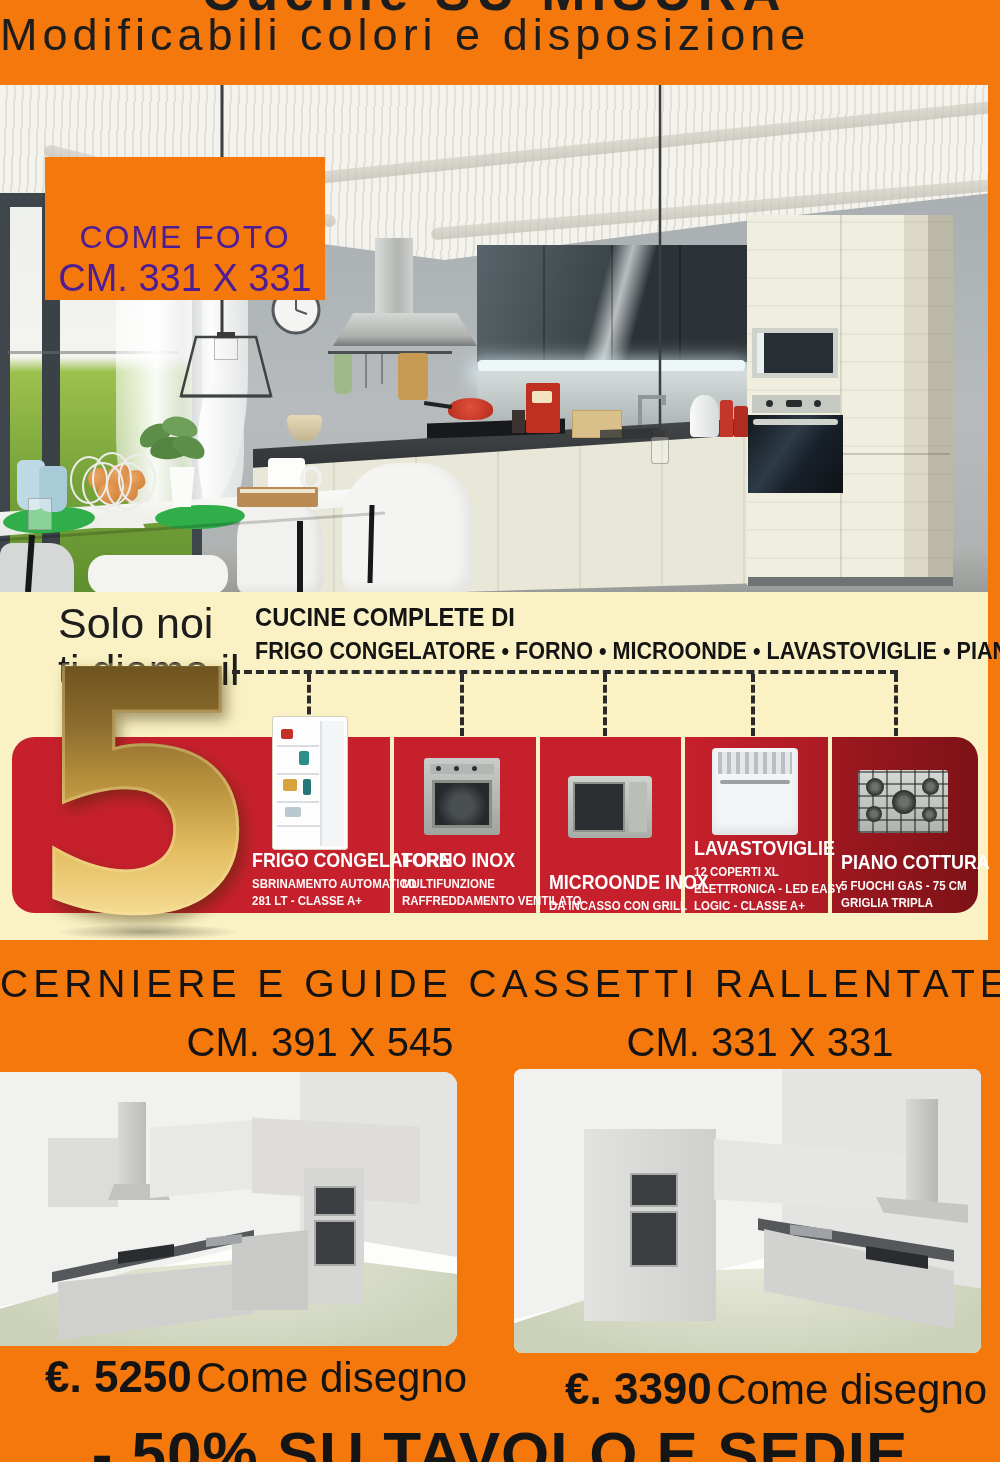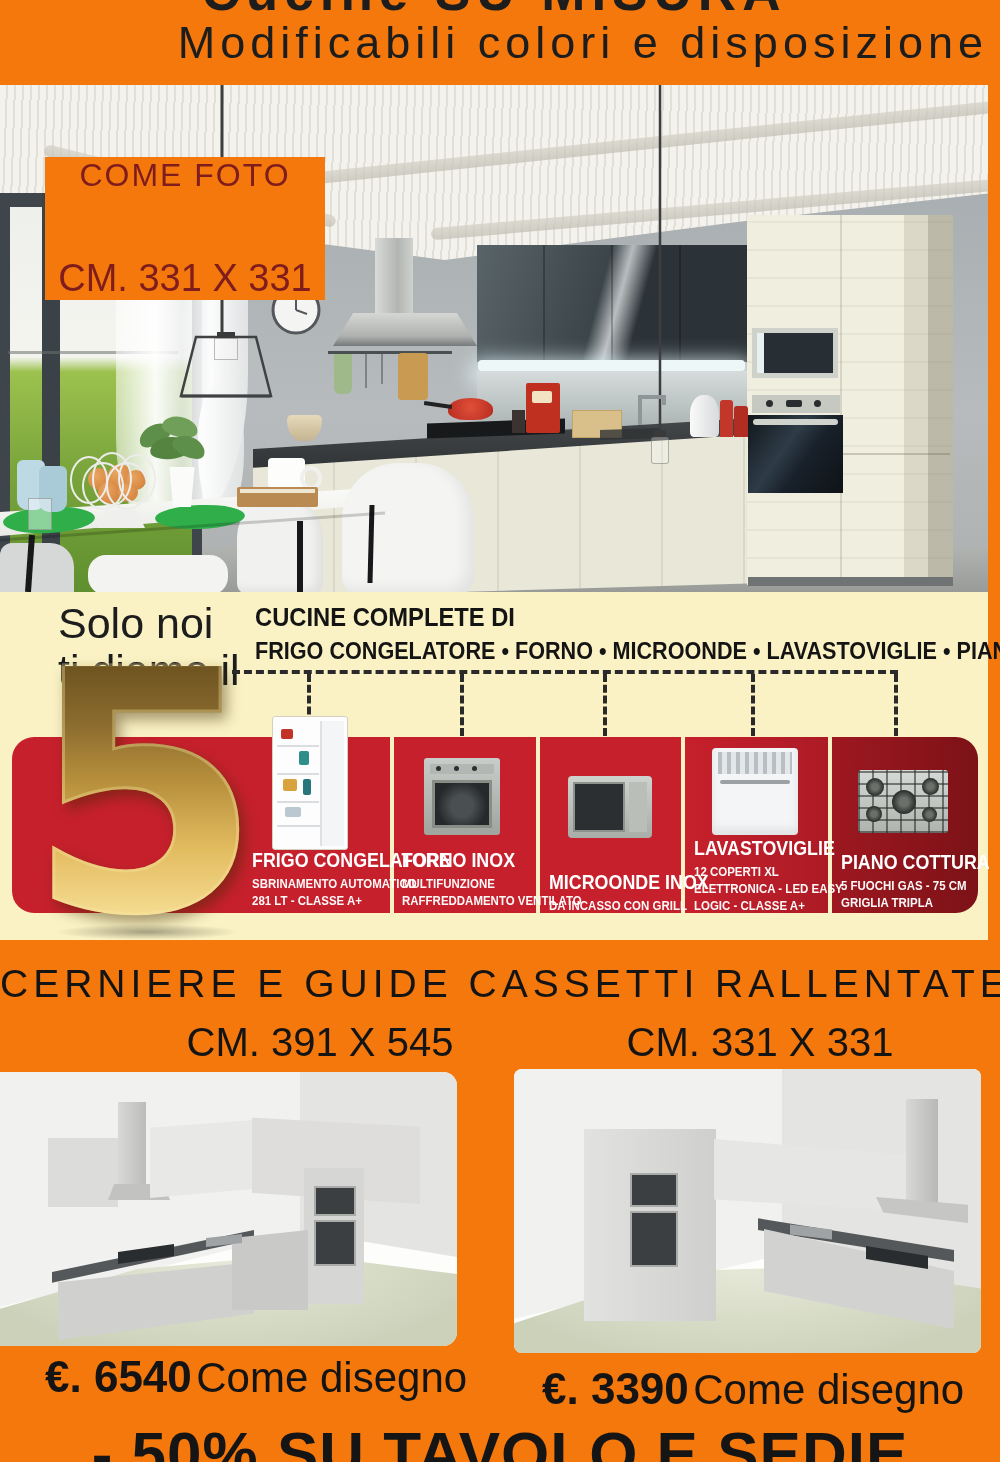--- a/index.html
+++ b/index.html
@@ -4,21 +4,21 @@
 <style>
   html,body{margin:0;padding:0;}
   body{width:1000px;height:1462px;position:relative;overflow:hidden;
        font-family:"Liberation Sans", sans-serif;background:#F5780D;}
   .abs{position:absolute;}
   .nosel{user-select:none;}
 
   
   .title1{left:0;width:988px;top:-36px;text-align:center;font-size:53px;font-weight:700;
           letter-spacing:6px;color:#1d1d1d;line-height:56px;white-space:nowrap;}
-  .title2{left:0;width:988px;top:16px;text-align:right;font-size:45px;font-weight:400;
+  .title2{left:0;width:988px;top:8px;text-align:left;font-size:45px;font-weight:400;
           letter-spacing:5px;color:#1d1d1d;line-height:54px;white-space:nowrap;}
 
   
   .photo{left:0;top:85px;width:988px;height:507px;overflow:hidden;
          background:linear-gradient(180deg,#a2a9ac,#b7bbbd 65%,#adb0af);}
   .ceiling{left:0;top:0;width:988px;height:175px;
            background:repeating-linear-gradient(92deg,#f3f2ec 0 6px,#e1dfd7 6px 8px);
            clip-path:polygon(0 0,100% 0,100% 62%,75% 78%,45% 100%,18% 80%,0 65%);}
   .beam{height:12px;background:linear-gradient(180deg,#d4d1c7,#c3c0b6);opacity:.75;border-radius:6px;}
   .beam1{left:300px;top:52px;width:700px;transform:rotate(-6deg);}
@@ -112,22 +112,22 @@
   .bookboard{left:237px;top:402px;width:81px;height:20px;background:#b98a52;border-radius:2px;}
   .bookpage{left:240px;top:404px;width:75px;height:4px;background:#efe6d2;}
   .bulbcap{left:654px;top:345px;width:12px;height:7px;background:#3a3a3a;}
   .bulb{left:651px;top:352px;width:18px;height:27px;background:rgba(250,250,248,.3);
         border:1px solid rgba(110,110,110,.5);box-sizing:border-box;border-radius:3px;}
   .shadecap{left:217px;top:247px;width:18px;height:6px;background:#3a3a3a;}
   .shadeglass{left:214px;top:253px;width:24px;height:22px;background:rgba(250,250,248,.25);
               border:1px solid rgba(110,110,110,.45);box-sizing:border-box;}
 
   
-  .badge{left:45px;top:157px;width:280px;height:143px;background:#F5780D;color:#7f1d1d;
-         display:flex;flex-direction:column;align-items:center;justify-content:space-between;gap:1px;}
+  .badge{left:45px;top:157px;width:280px;height:143px;background:#F5780D;color:#4c1d95;
+         display:flex;flex-direction:column;align-items:center;justify-content:flex-end;gap:1px;}
   .badge .b1{font-size:32px;letter-spacing:2px;}
   .badge .b2{font-size:46px;font-weight:700;}
   .badge .b3{font-size:38px;}
 
   
   .banner{left:0;top:592px;width:988px;height:348px;background:#FAF2C4;}
   .lead{left:58px;top:8px;color:#1d1d1d;font-size:43px;line-height:47px;}
   .promo-h1{left:255px;top:11px;font-size:25px;font-weight:700;color:#141414;
             transform:scaleX(.95);transform-origin:left top;white-space:nowrap;}
   .promo-h2{left:255px;top:45px;font-size:24px;font-weight:700;color:#141414;
@@ -189,21 +189,21 @@
   .renderL{left:0;top:1072px;width:457px;height:274px;border-radius:0 14px 14px 0;}
   .renderR{left:514px;top:1069px;width:467px;height:284px;border-radius:8px;}
   .r-wallL{position:absolute;background:#f1f1ef;}
   .r-wallR{position:absolute;background:#e4e4e2;}
   .r-floor{position:absolute;background:radial-gradient(ellipse at 50% 30%,#e6e9d8,#ccd2ba 80%);}
   .r-cab{position:absolute;background:#dcdcda;}
   .r-dark{position:absolute;background:#3c3f42;}
   .r-count{position:absolute;background:#55585a;}
   .offer{color:#141414;white-space:nowrap;}
   .offerL{left:45px;top:1352px;}
-  .offerR{left:542px;top:1364px;}
+  .offerR{left:565px;top:1364px;}
   .offer .pr{font-size:44px;font-weight:700;}
   .offer .nt{font-size:42px;}
   .footer{left:0;top:1418px;width:1000px;text-align:center;font-size:62px;font-weight:700;
           letter-spacing:1px;color:#151515;white-space:nowrap;}
 </style>
 </head>
 <body>
 
 <div class="abs title1 nosel">Cucine SU MISURA</div>
 <div class="abs title2 nosel">Modificabili colori e disposizione</div>
@@ -454,21 +454,21 @@
   <div class="r-cab" style="left:200px;top:70px;width:192px;height:72px;background:#e6e6e4;clip-path:polygon(0 0,100% 22%,100% 100%,0 84%)"></div>
   <div class="r-cab" style="left:392px;top:30px;width:32px;height:104px;background:linear-gradient(90deg,#d8d8d6,#b8b8b6)"></div>
   <div class="r-cab" style="left:362px;top:128px;width:92px;height:26px;background:#c6c6c4;clip-path:polygon(0 0,100% 30%,100% 100%,8% 60%)"></div>
   <div class="r-count" style="left:244px;top:140px;width:196px;height:66px;clip-path:polygon(0 14%,100% 62%,100% 80%,0 32%)"></div>
   <div class="r-cab" style="left:250px;top:160px;width:190px;height:100px;background:#d2d2d0;clip-path:polygon(0 0,100% 42%,100% 100%,0 62%)"></div>
   <div class="r-dark" style="left:352px;top:182px;width:62px;height:13px;transform:skewY(9deg);background:#2a2d2f"></div>
   <div class="r-cab" style="left:276px;top:158px;width:42px;height:10px;background:#9fa3a5;transform:skewY(7deg)"></div>
 </div>
 
 <div class="abs offer offerL">
-  <span class="pr">€. 6540</span>
+  <span class="pr">€. 5250</span>
   <span class="nt"> </span><span class="nt">Come disegno</span>
 </div>
 <div class="abs offer offerR">
   <span class="pr">€. 3390</span>
   <span class="nt"> </span><span class="nt">Come disegno</span>
 </div>
 
 <div class="abs footer nosel">- 50% SU TAVOLO E SEDIE</div>
 
 </body></html>

